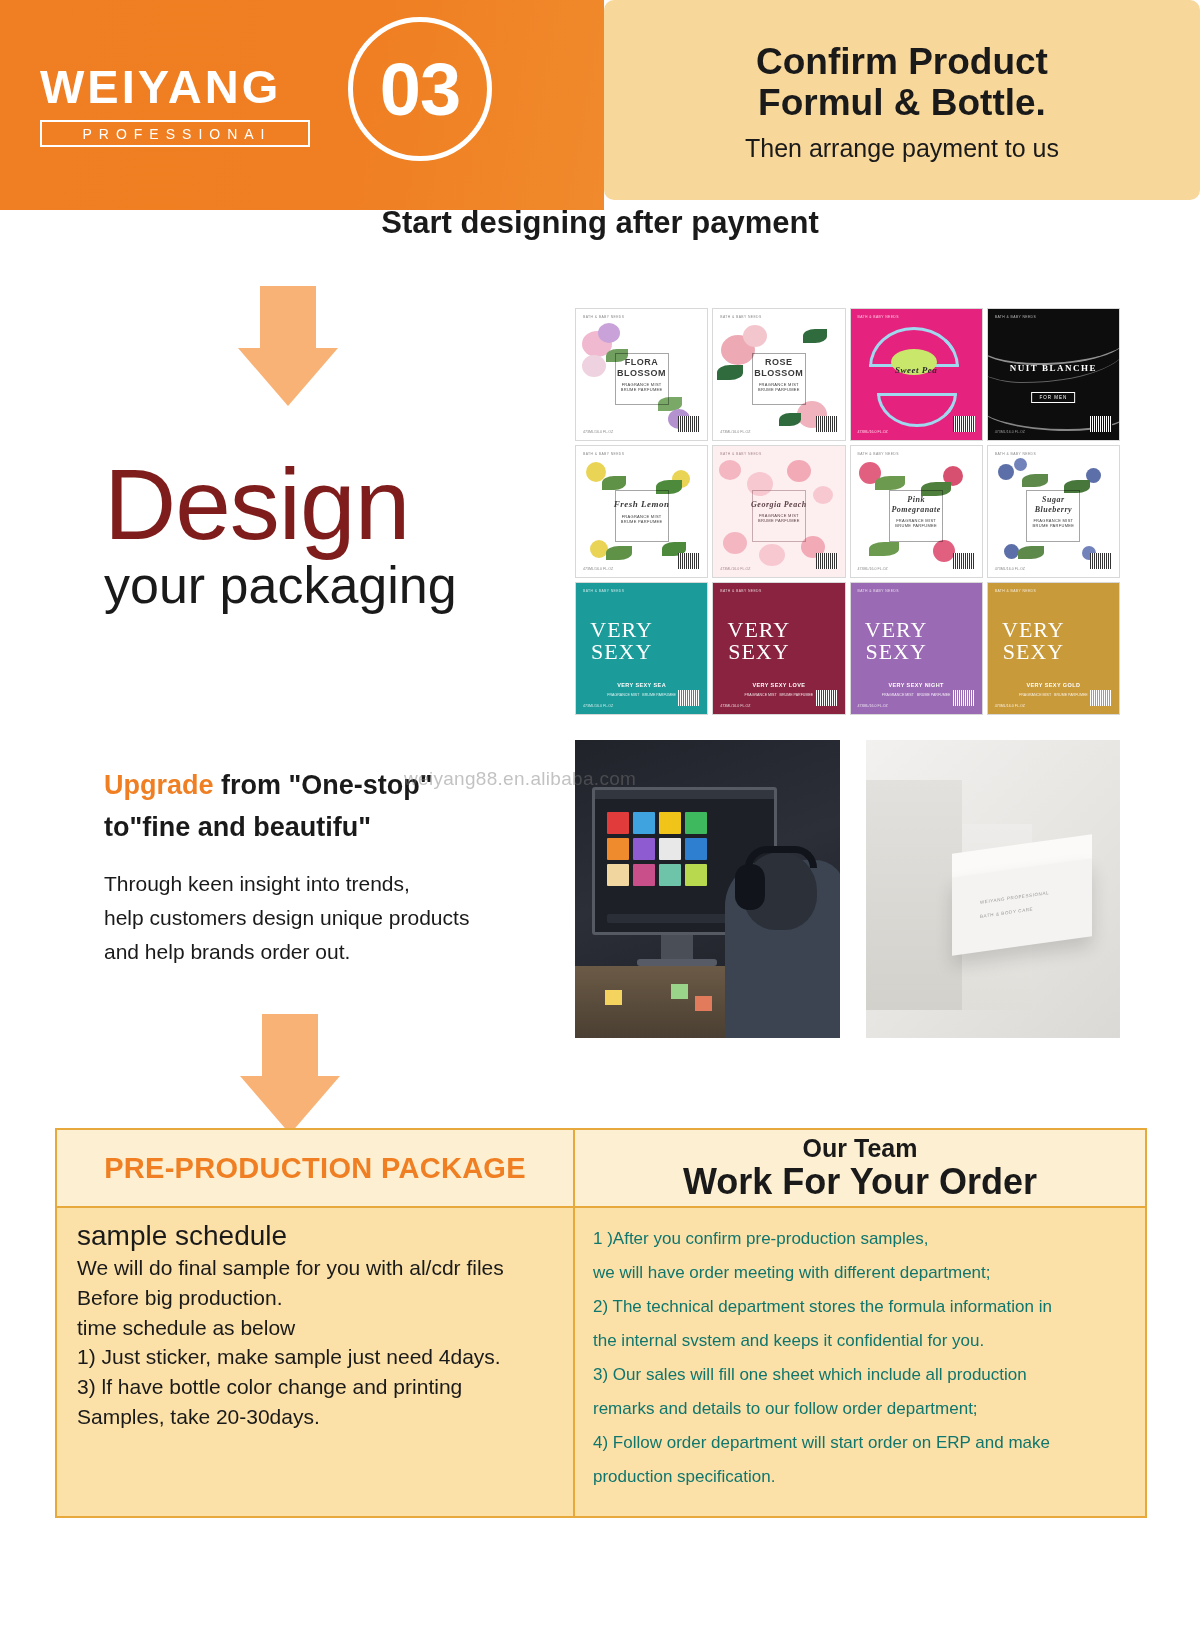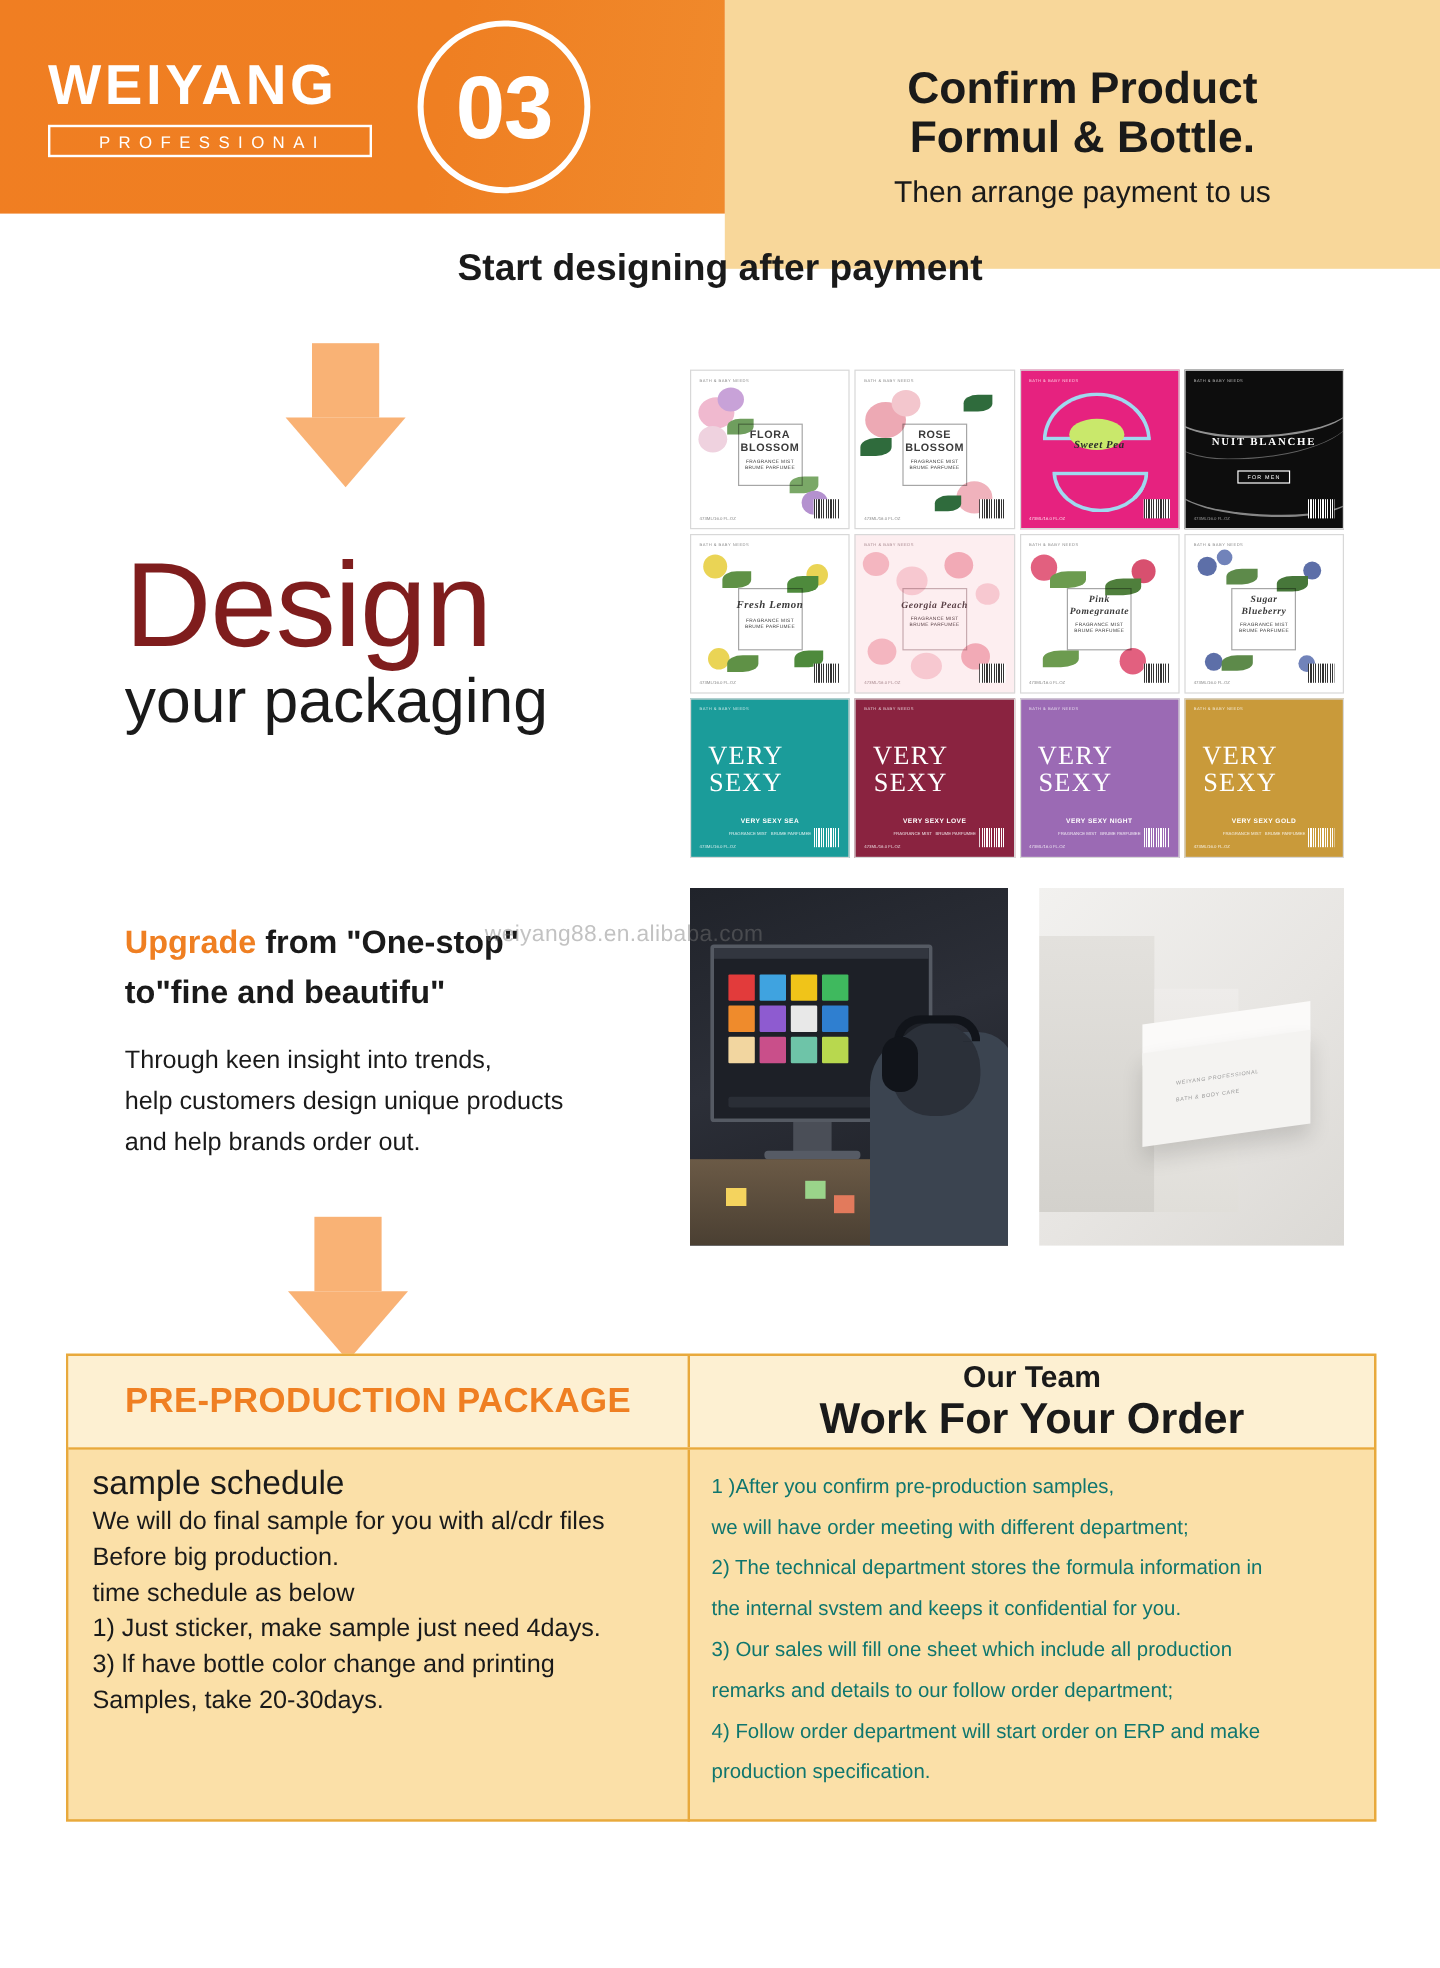--- a/index.html
+++ b/index.html
@@ -7,44 +7,45 @@
     width: 1200px; height: 1640px;
     background: #ffffff;
     font-family: "Liberation Sans", sans-serif;
     overflow: hidden;
   }
   .page { position: relative; width: 1200px; height: 1640px; }
 
   
   .header { display: flex; width: 1200px; height: 178px; }
   .header-left {
-    width: 604px; height: 178px;
+    width: 604px; height: 210px;
     background: linear-gradient(100deg, #f07e22 0%, #ef7f22 60%, #f08a2c 100%);
     display: flex; align-items: center; position: relative;
   }
   .brand { margin-left: 40px; }
   .brand-name {
     color: #ffffff; font-size: 47px; font-weight: bold;
     letter-spacing: 3px; line-height: 1;
   }
   .brand-sub {
     margin-top: 10px; border: 2px solid #ffffff; color: #ffffff;
     font-size: 14px; letter-spacing: 7px; text-align: center;
     padding: 4px 6px 3px 10px; width: 270px;
   }
   .step-circle {
     position: absolute; left: 348px; top: 17px;
     width: 144px; height: 144px; border-radius: 50%;
     border: 5px solid #ffffff; display: flex; align-items: center; justify-content: center;
   }
   .step-num { color: #ffffff; font-size: 74px; font-weight: bold; letter-spacing: -1px; }
   .header-right {
-    width: 596px; height: 224px; background: #f8d79a;
+    width: 596px; height: 200px; background: #f8d79a;
     display: flex; flex-direction: column; align-items: center; justify-content: center;
     padding-top: 4px;
+    border-radius: 10px;
   }
   .header-title { color: #1a1a1a; font-size: 37px; font-weight: bold; line-height: 1.12; text-align: center; }
   .header-sub { color: #1a1a1a; font-size: 25px; margin-top: 11px; text-align: center; }
 
   
   .start-line {
     position: absolute; left: 0; top: 205px; width: 1200px; text-align: center;
   }
   .start-text { font-size: 31px; font-weight: bold; color: #1a1a1a; }
 

